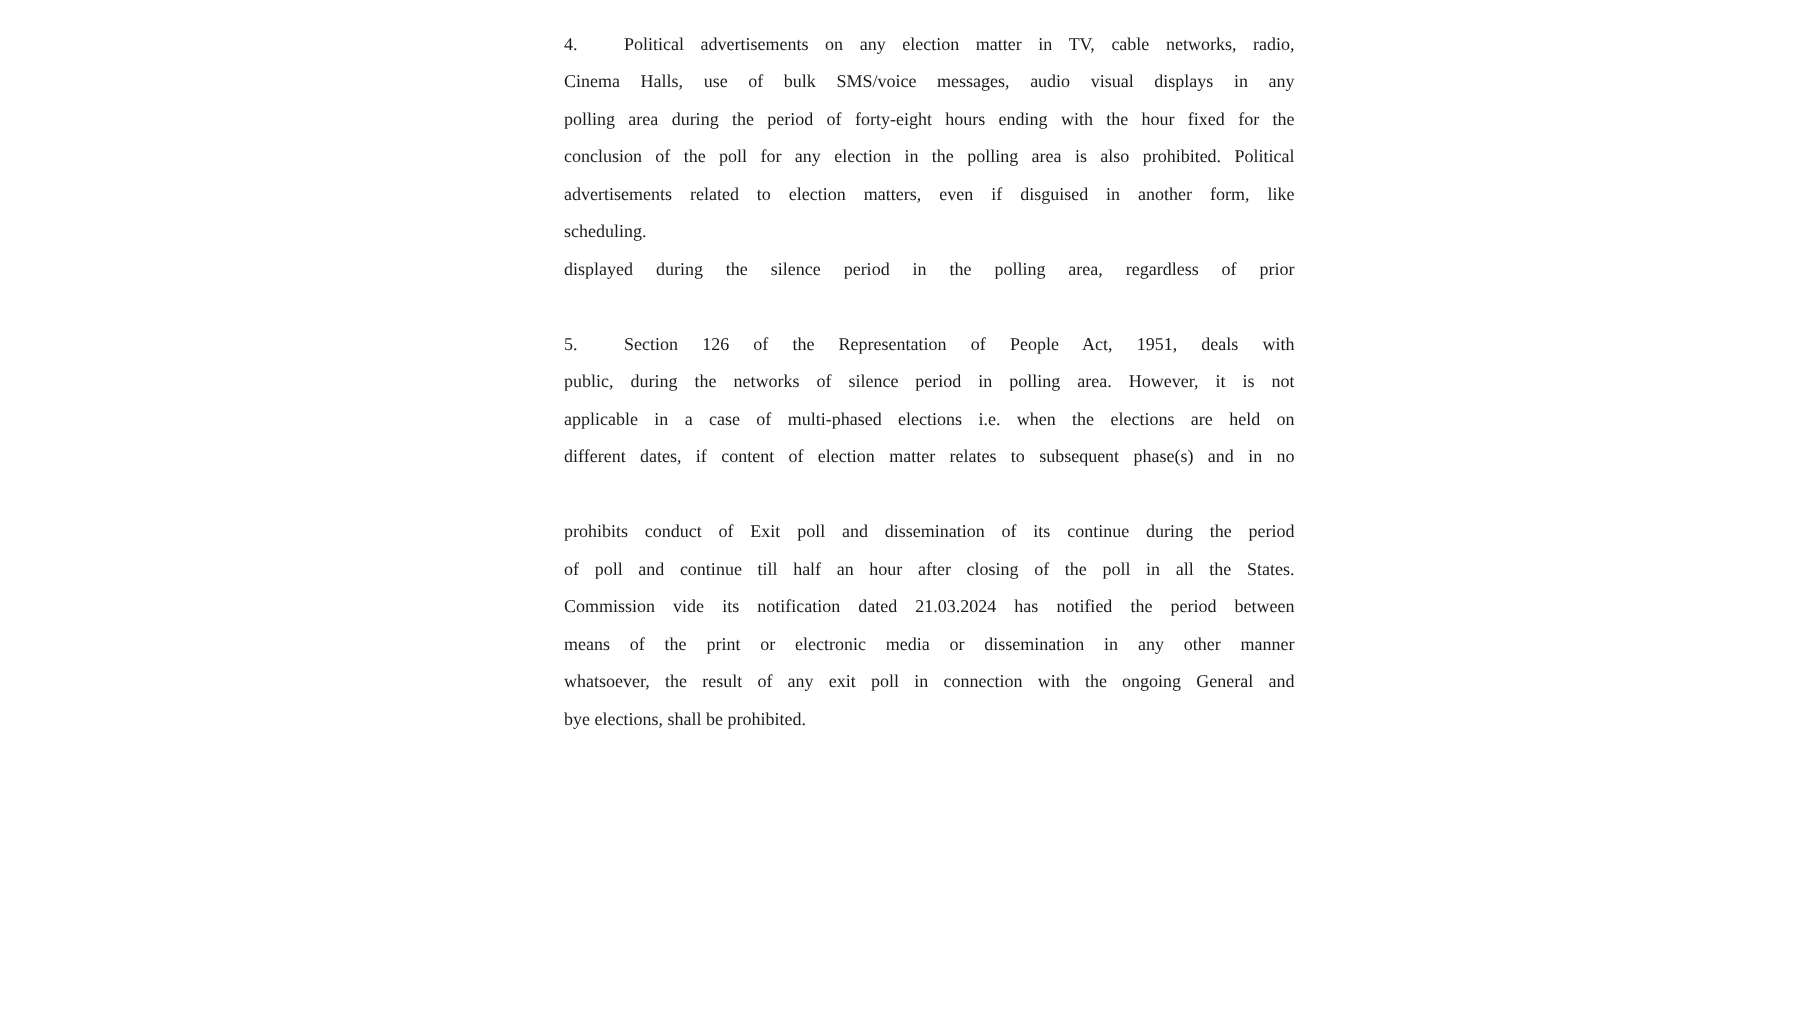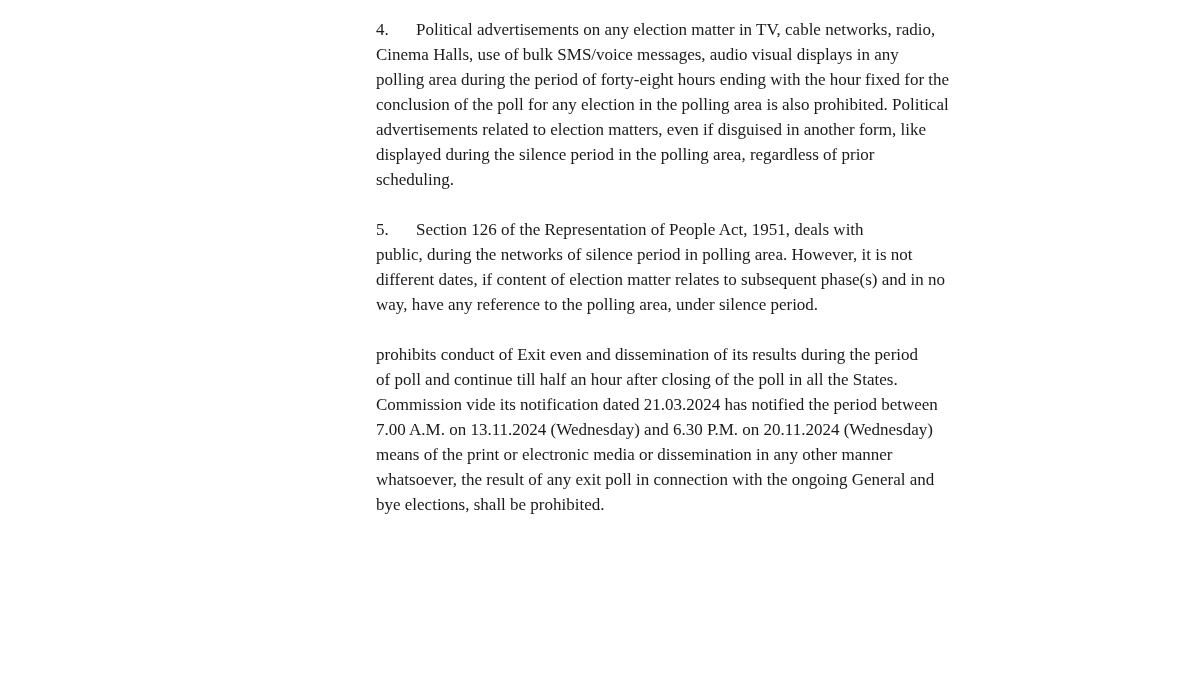--- a/index.html
+++ b/index.html
@@ -1,20 +1,20 @@
 <!DOCTYPE html>
 <html><head>
 <meta charset="utf-8">
 <style>
   html, body { margin: 0; padding: 0; background: #ffffff; }
   body { width: 1200px; height: 675px; position: relative; overflow: hidden; }
   .page {
     position: absolute; left: 376px; top: 17px; width: 487px;
     font-family: "Liberation Serif", "DejaVu Serif", serif;
-    font-size: 17px; color: #1a1a1a;
+    font-size: 12px; color: #1a1a1a;
   }
   .para { margin: 0; }
   .line {
     display: block; height: 25px; line-height: 25px;
     text-align: justify; text-align-last: justify; white-space: nowrap;
   }
   .line.last { text-align-last: left; }
   .line .num { display: inline-block; width: 40px; }
   .gap { height: 25px; }
 </style>
@@ -22,35 +22,34 @@
 <body>
 
 <div class="page">
 
   <div class="para">
     <span class="line"><span class="num">4.</span><span>Political advertisements on any election matter in TV, cable networks, radio,</span></span>
     <span class="line">Cinema Halls, use of bulk SMS/voice messages, audio visual displays in any</span>
     <span class="line">polling area during the period of forty-eight hours ending with the hour fixed for the</span>
     <span class="line">conclusion of the poll for any election in the polling area is also prohibited. Political</span>
     <span class="line">advertisements related to election matters, even if disguised in another form, like</span>
+    <span class="line last">scheduling.</span>
     <span class="line">displayed during the silence period in the polling area, regardless of prior</span>
-    <span class="line last">scheduling.</span>
   </div>
   <div class="gap"></div>
 
   <div class="para">
     <span class="line"><span class="num">5.</span><span>Section 126 of the Representation of People Act, 1951, deals with</span></span>
     <span class="line">public, during the networks of silence period in polling area. However, it is not</span>
+    <span class="line">applicable in a case of multi-phased elections i.e. when the elections are held on</span>
     <span class="line">different dates, if content of election matter relates to subsequent phase(s) and in no</span>
-    <span class="line last">way, have any reference to the polling area, under silence period.</span>
   </div>
   <div class="gap"></div>
 
   <div class="para">
-    <span class="line">prohibits conduct of Exit even and dissemination of its results during the period</span>
+    <span class="line">prohibits conduct of Exit poll and dissemination of its continue during the period</span>
     <span class="line">of poll and continue till half an hour after closing of the poll in all the States.</span>
     <span class="line">Commission vide its notification dated 21.03.2024 has notified the period between</span>
-    <span class="line">7.00 A.M. on 13.11.2024 (Wednesday) and 6.30 P.M. on 20.11.2024 (Wednesday)</span>
     <span class="line">means of the print or electronic media or dissemination in any other manner</span>
     <span class="line">whatsoever, the result of any exit poll in connection with the ongoing General and</span>
     <span class="line last">bye elections, shall be prohibited.</span>
   </div>
 </div>
 
 </body></html>

